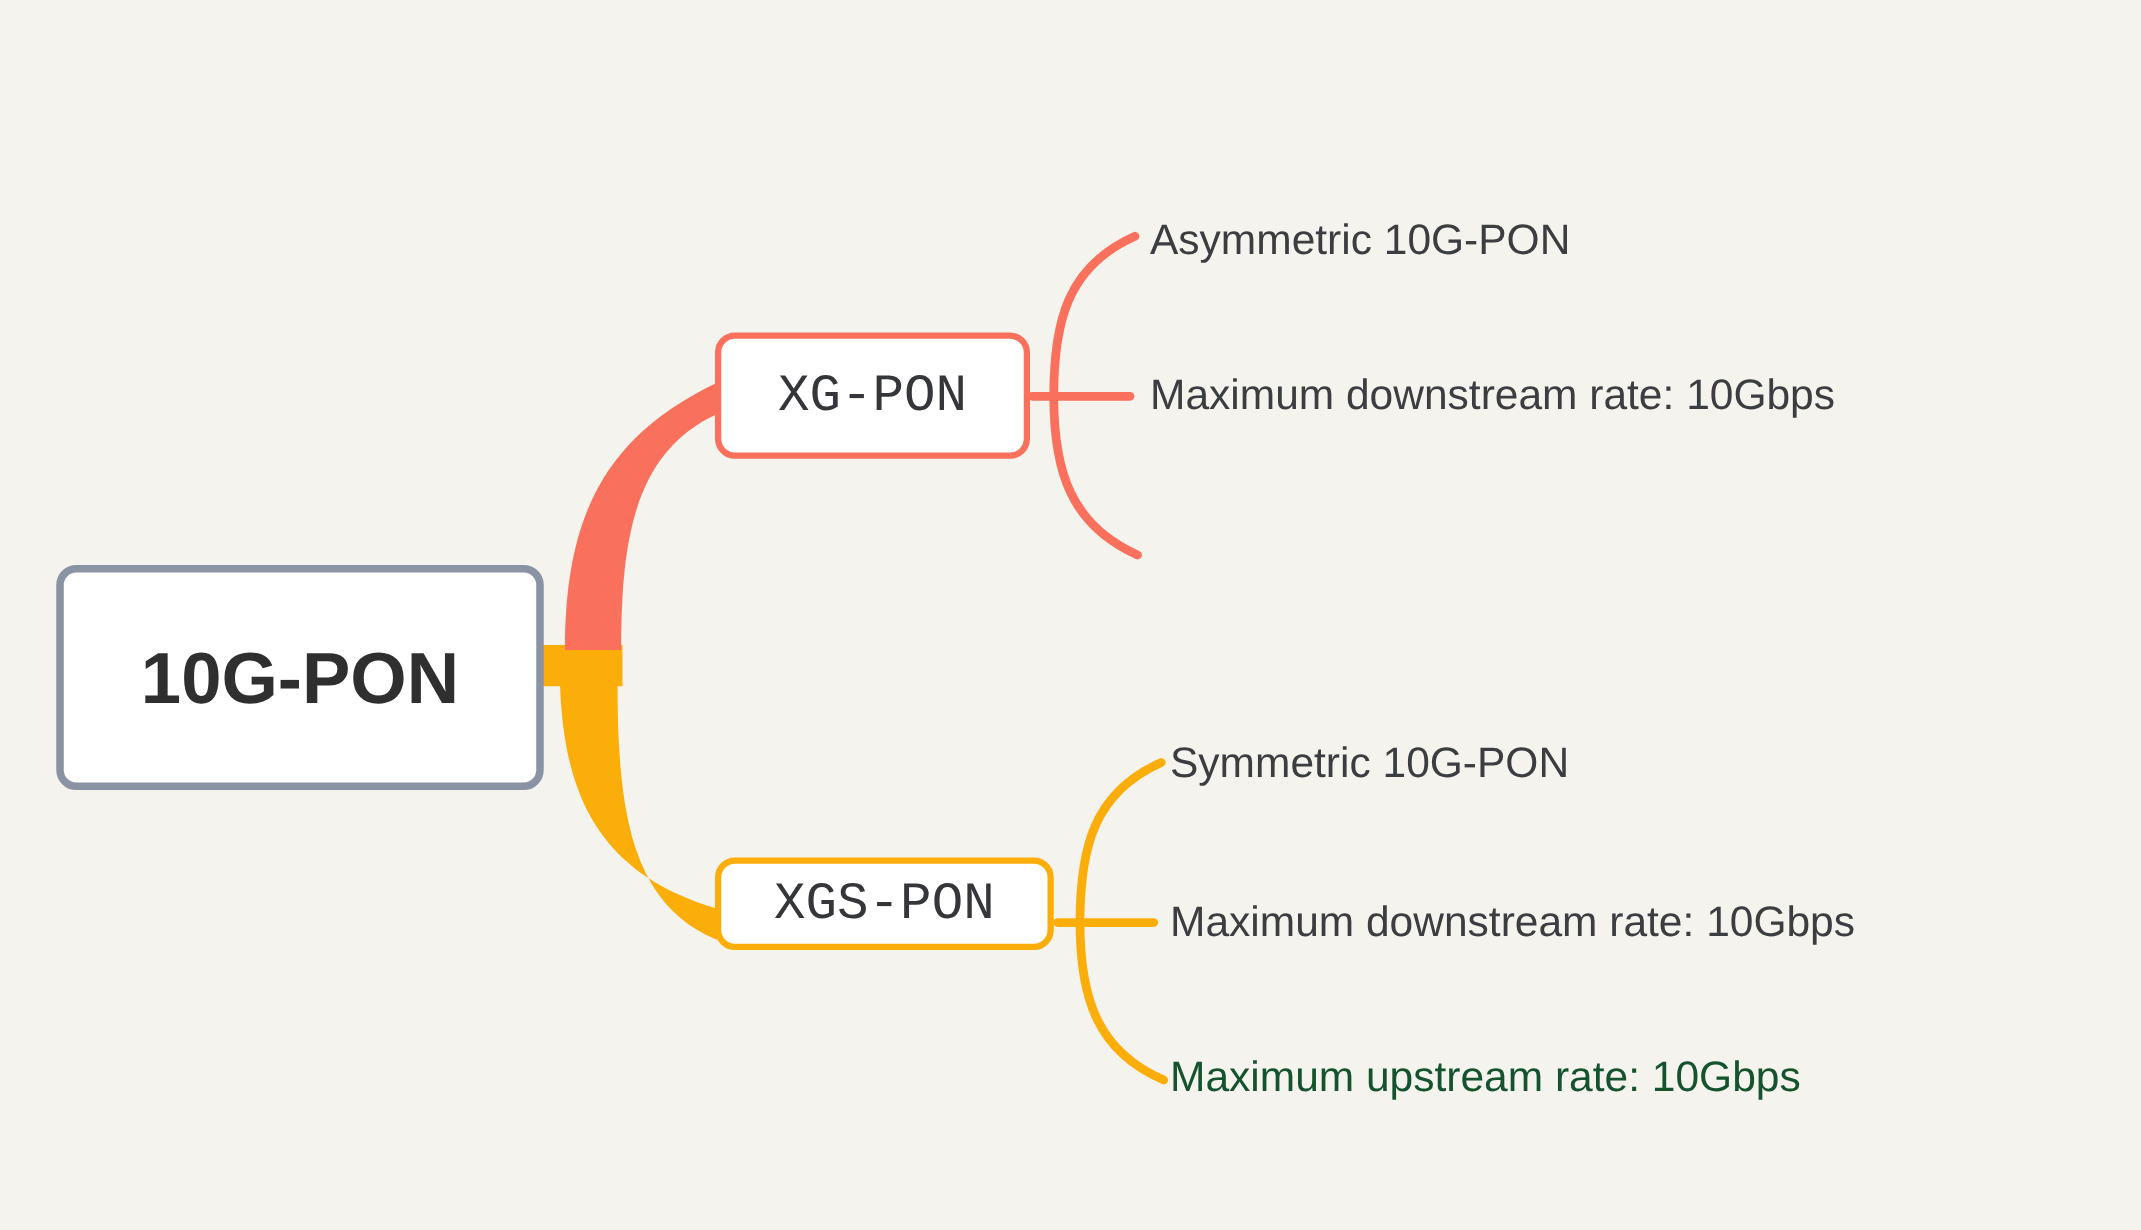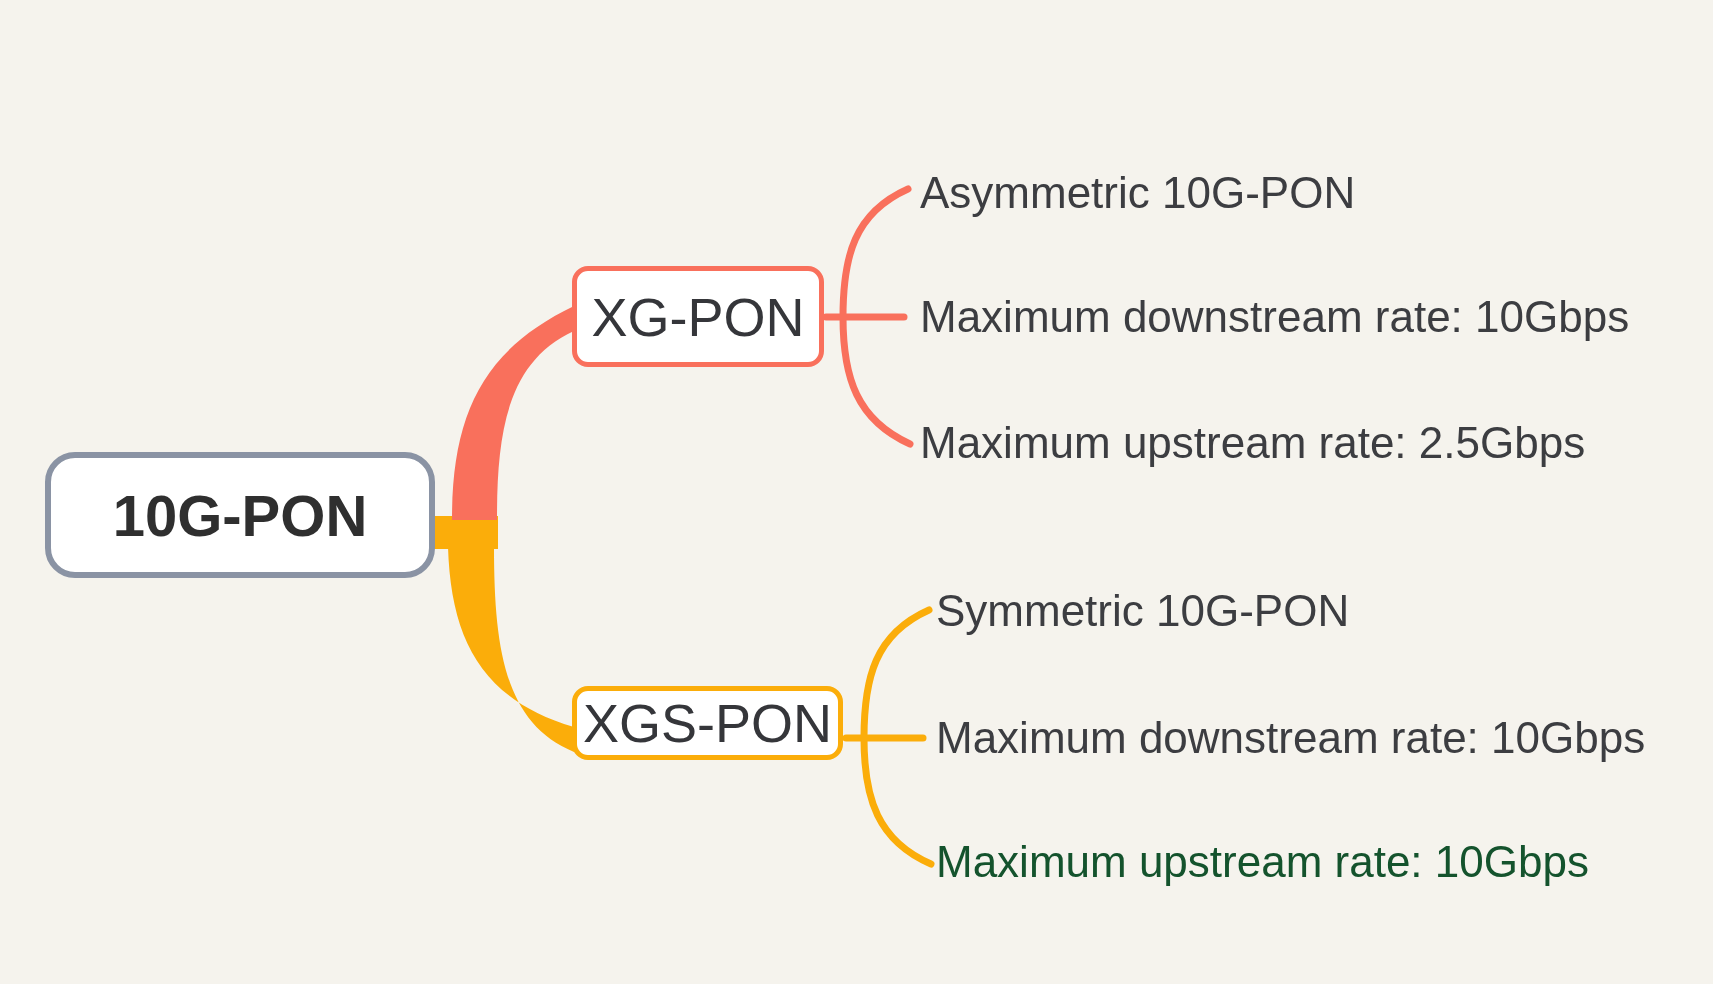--- a/index.html
+++ b/index.html
@@ -29,50 +29,51 @@
     display: flex;
     align-items: center;
     justify-content: center;
     color: #35363a;
     white-space: nowrap;
   }
   .node.root {
     left: 45px;
     top: 452px;
     width: 390px;
-    height: 126px;
+    height: 180px;
     border: 6px solid #8a93a4;
-    border-radius: 30px;
+    border-radius: 16px;
     font-size: 58px;
     font-weight: bold;
     color: #2f2f2f;
     text-align: right;
   }
   .node.branch {
     border-width: 5px;
     border-style: solid;
     border-radius: 16px;
-    font-size: 54px;
+    font-size: 42px;
+    font-family: Liberation Mono, monospace;
   }
   .node.branch.xg {
     left: 572px;
     top: 266px;
     width: 252px;
     height: 101px;
   }
   .node.branch.xgs {
     left: 572px;
     top: 686px;
     width: 271px;
     height: 74px;
   }
   .leaf {
     position: absolute;
     transform: translateY(-50%);
-    font-size: 44px;
+    font-size: 34px;
     color: #3c3d41;
     white-space: nowrap;
   }
   .leaf.t { left: 920px; }
   .leaf.b { left: 936px; text-align: right; }
   .leaf.t1 { top: 193px; }
   .leaf.t2 { top: 317px; }
   .leaf.t3 { top: 443px; }
   .leaf.b1 { top: 611px; }
   .leaf.b2 { top: 738px; }
@@ -104,19 +105,18 @@
   </svg>
 
   <div class="node root" style="border-color: rgb(138, 147, 164); color: rgb(47, 47, 47); background: rgb(255, 255, 255);">10G-PON</div>
 
   <div class="node branch xg" style="border-color: rgb(249, 112, 92);">XG-PON</div>
 
   <div class="node branch xgs" style="border-color: rgb(251, 173, 10);">XGS-PON</div>
 
   <div class="leaf t t1" style="color: rgb(60, 61, 65);">Asymmetric 10G-PON</div>
   <div class="leaf t t2" style="color: rgb(60, 61, 65);">Maximum downstream rate: 10Gbps</div>
-  <div class="leaf t t3" style="color: rgb(60, 61, 65);">Maximum upstream rate: 2.5Gbps</div>
 
   <div class="leaf b b1" style="color: rgb(60, 61, 65);">Symmetric 10G-PON</div>
   <div class="leaf b b2" style="color: rgb(60, 61, 65);">Maximum downstream rate: 10Gbps</div>
   <div class="leaf b b3" style="color: #14532d;">Maximum upstream rate: 10Gbps</div>
 
 </div>
 
 </body></html>

